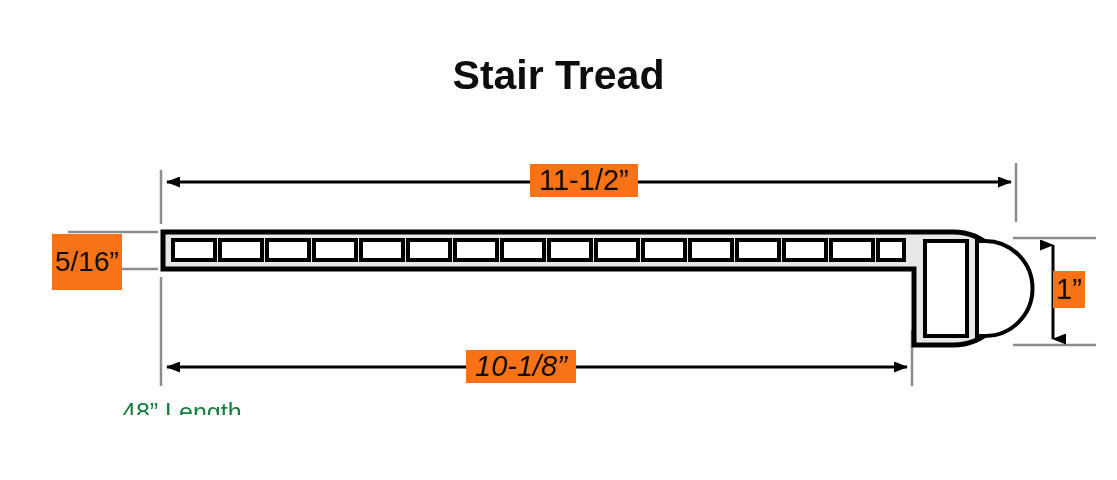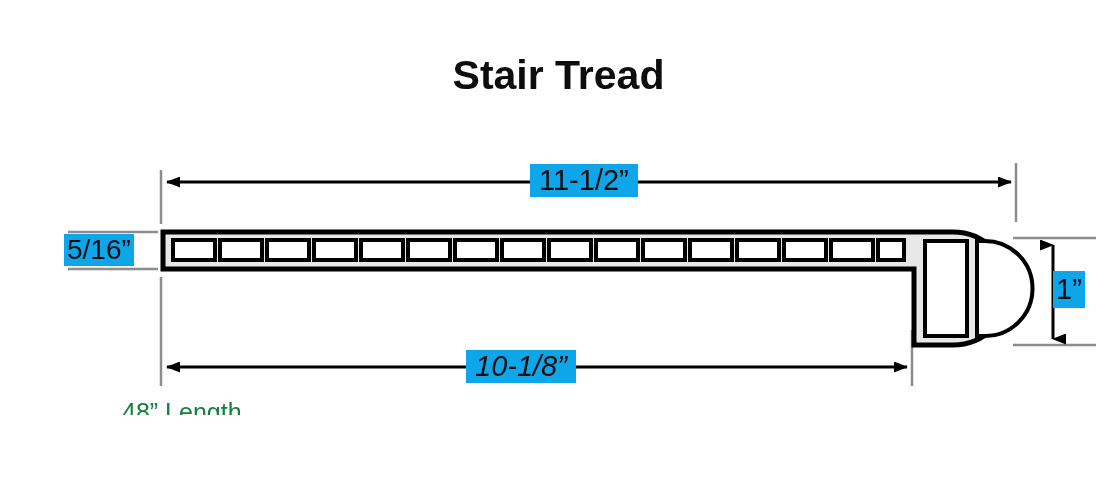--- a/index.html
+++ b/index.html
@@ -28,21 +28,21 @@
     font-size: 41px;
     font-weight: bold;
     letter-spacing: 0px;
     color: #0d0d0d;
     font-family: "Liberation Sans", sans-serif;
   }
   .dim-label {
     position: absolute;
     font-family: "Liberation Sans", sans-serif;
     color: #0d0d0d;
-    background: #0ea5e9;
+    background: #f97316;
     white-space: nowrap;
   }
   #dim-top-label {
     left: 530px;
     top: 164px;
     font-size: 29px;
     padding: 0 9px;
   }
   #dim-bottom-label {
     left: 466px;
@@ -51,24 +51,24 @@
     padding: 0 9px;
     font-style: italic;
   }
   #dim-right-label {
     left: 1053px;
     top: 271px;
     font-size: 29px;
     padding: 2px 3px;
   }
   #dim-thickness-label {
-    left: 64px;
+    left: 52px;
     top: 234px;
     font-size: 28px;
-    padding: 0 3px;
+    padding: 12px 3px;
   }
   #length-caption {
     position: absolute;
     left: 122px;
     top: 398px;
     font-size: 25px;
     color: #15803d;
     font-family: "Liberation Sans", sans-serif;
     white-space: nowrap;
   }

